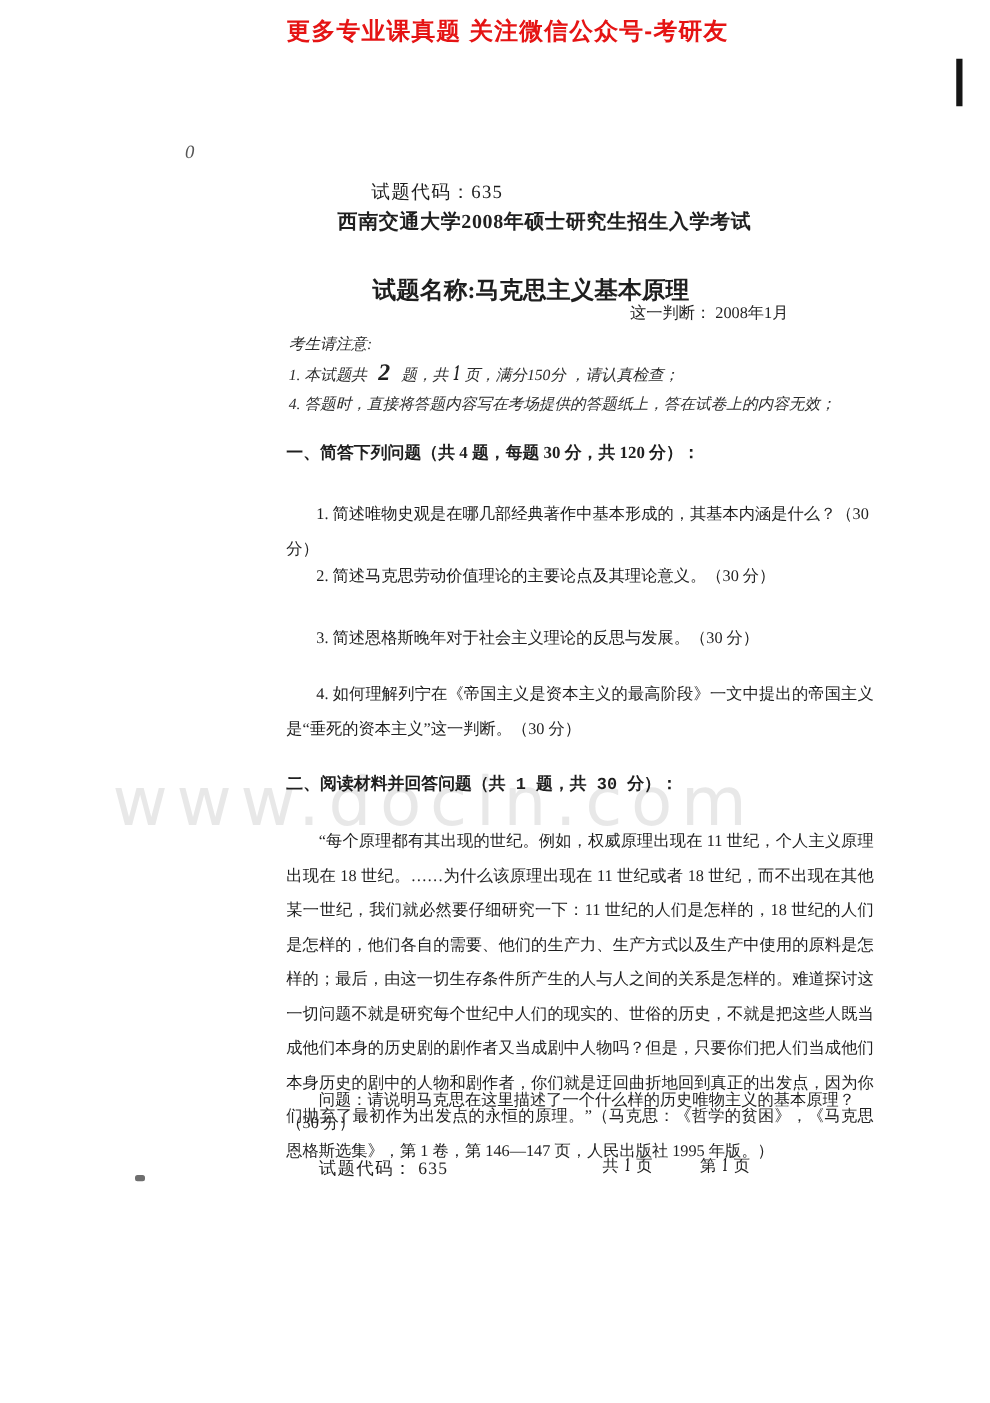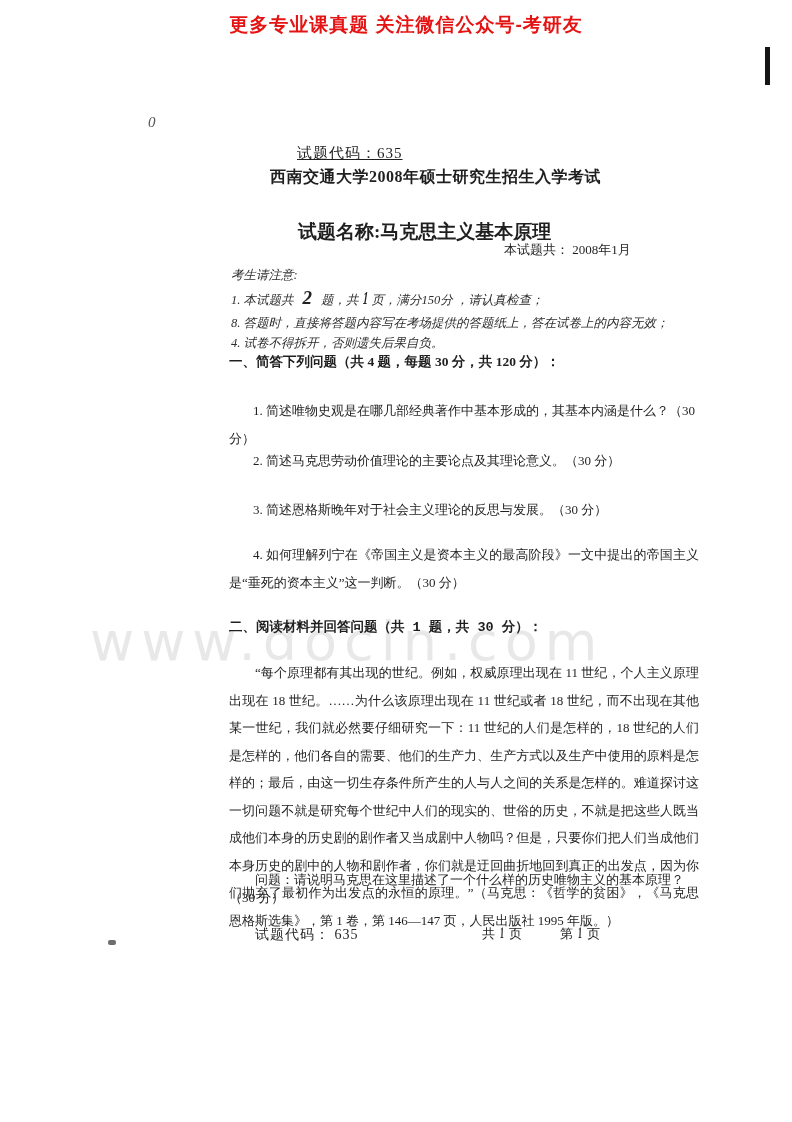--- a/index.html
+++ b/index.html
@@ -15,21 +15,21 @@
   .watermark{
     position:absolute;top:610px;left:90px;z-index:0;
     font-family:"DejaVu Sans",sans-serif;font-weight:normal;
     font-size:54px;letter-spacing:7px;color:#737373;opacity:0.16;
     white-space:nowrap;
   }
   .content{position:relative;z-index:1;}
   .scan-bar{position:absolute;left:765px;top:47px;width:5px;height:38px;background:#151515;}
   .speck{position:absolute;left:108px;top:940px;width:8px;height:5px;background:#555;border-radius:2px;opacity:.85;}
   .hand-zero{position:absolute;left:148px;top:114px;font-style:italic;font-size:15px;color:#555;}
-  .code-line{position:absolute;left:277px;top:144px;font-size:15px;letter-spacing:1px;text-decoration:underline;}
+  .code-line{position:absolute;left:277px;top:144px;font-size:15px;letter-spacing:1px;}
   .paper-title{position:absolute;left:250px;top:167px;font-size:16px;font-weight:600;letter-spacing:.5px;margin:0;white-space:nowrap;}
   .paper-subject{position:absolute;left:278px;top:199px;font-size:19px;font-weight:600;white-space:nowrap;margin-top:20px;}
   .exam-time{position:absolute;left:484px;top:241px;font-size:13px;}
   .notice{
     position:absolute;left:211px;top:265px;width:485px;
     font-size:12.5px;font-style:italic;color:#2d2d2d;line-height:20px;
   }
   .notice-line1{line-height:26px;}
   .hand-num{font-size:19px;font-weight:bold;font-style:italic;padding:0 9px;color:#222;}
   .hand-num.stroke{display:inline-block;transform:scaleX(.55) skewX(-6deg);font-size:18px;padding:0 2px;}
@@ -62,29 +62,28 @@
 
   <div class="scan-bar"></div>
   <div class="speck"></div>
   <div class="hand-zero">0</div>
 
   <div class="content">
 
     <div class="code-line">试题代码：635</div>
     <h1 class="paper-title">西南交通大学2008年硕士研究生招生入学考试</h1>
     <div class="paper-subject">试题名称:马克思主义基本原理</div>
-    <div class="exam-time">本试题共： 2008年1月</div>
+    <div class="exam-time">这一判断： 2008年1月</div>
 
     <div class="notice">
       <div>考生请注意:</div>
       <div class="notice-line1">
         <span>1. 本试题共</span><span class="hand-num">2</span><span>题，共</span><span class="hand-num stroke">1</span><span>页，满分150分 ，请认真检查；</span>
       </div>
-      <div>8. 答题时，直接将答题内容写在考场提供的答题纸上，答在试卷上的内容无效；</div>
-      <div>4. 试卷不得拆开，否则遗失后果自负。</div>
+      <div>4. 答题时，直接将答题内容写在考场提供的答题纸上，答在试卷上的内容无效；</div>
     </div>
 
     <h2 class="sec-heading sec1-heading">一、简答下列问题（共 4 题，每题 30 分，共 120 分）：</h2>
     <p class="q q1">1. 简述唯物史观是在哪几部经典著作中基本形成的，其基本内涵是什么？（30 分）</p>
     <p class="q q2">2. 简述马克思劳动价值理论的主要论点及其理论意义。（30 分）</p>
     <p class="q q3">3. 简述恩格斯晚年对于社会主义理论的反思与发展。（30 分）</p>
     <p class="q q4">4. 如何理解列宁在《帝国主义是资本主义的最高阶段》一文中提出的帝国主义是“垂死的资本主义”这一判断。（30 分）</p>
 
     <h2 class="sec-heading sec2-heading">二、阅读材料并回答问题（共 1 题，共 30 分）：</h2>
     <p class="passage">“每个原理都有其出现的世纪。例如，权威原理出现在 11 世纪，个人主义原理出现在 18 世纪。……为什么该原理出现在 11 世纪或者 18 世纪，而不出现在其他某一世纪，我们就必然要仔细研究一下：11 世纪的人们是怎样的，18 世纪的人们是怎样的，他们各自的需要、他们的生产力、生产方式以及生产中使用的原料是怎样的；最后，由这一切生存条件所产生的人与人之间的关系是怎样的。难道探讨这一切问题不就是研究每个世纪中人们的现实的、世俗的历史，不就是把这些人既当成他们本身的历史剧的剧作者又当成剧中人物吗？但是，只要你们把人们当成他们本身历史的剧中的人物和剧作者，你们就是迂回曲折地回到真正的出发点，因为你们抛弃了最初作为出发点的永恒的原理。”（马克思：《哲学的贫困》，《马克思恩格斯选集》，第 1 卷，第 146—147 页，人民出版社 1995 年版。）</p>

